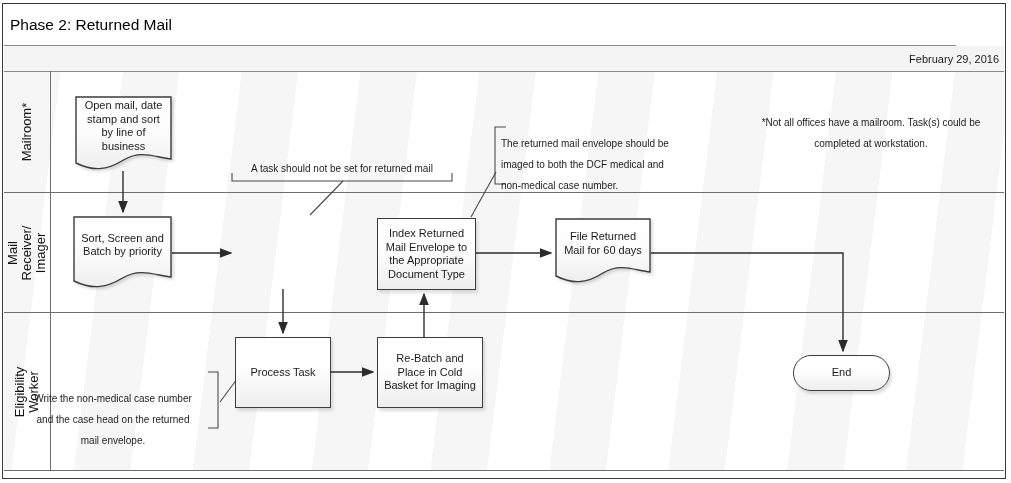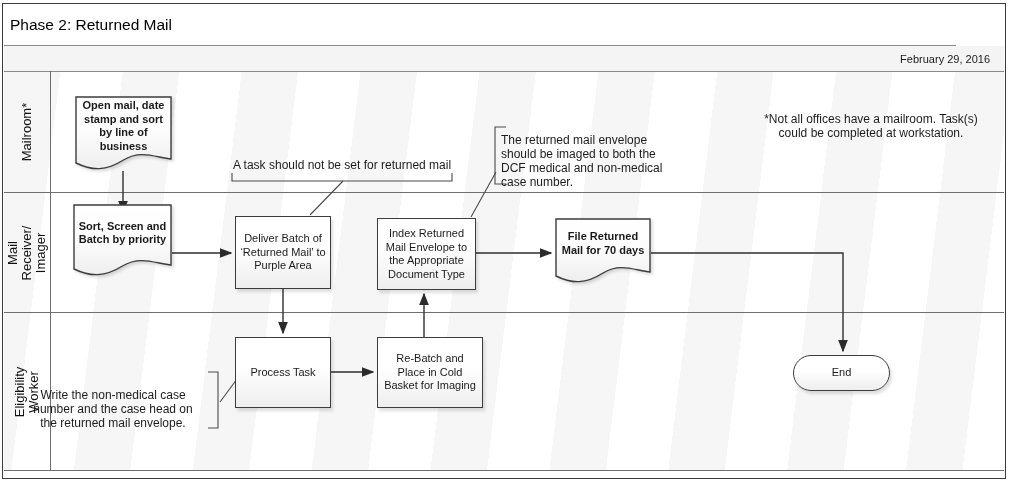--- a/index.html
+++ b/index.html
@@ -5,34 +5,34 @@
   html,body{margin:0;padding:0;background:#fff;}
   .canvas{
     position:relative;width:1011px;height:483px;background:#ffffff;
     font-family:"Liberation Sans","DejaVu Sans",sans-serif;color:#1f1f1f;
     overflow:hidden;
   }
   .frame{position:absolute;left:2px;top:3px;width:1004px;height:476px;border:1.6px solid #3a3a3a;box-sizing:border-box;}
   .title-row{position:absolute;left:4px;top:4px;width:952px;height:41px;border-bottom:1px solid #8a8a8a;display:flex;align-items:center;}
   .title-row span{font-size:15.5px;color:#000;padding-left:6px;}
   .date-row{position:absolute;left:4px;top:46px;width:1000px;height:25px;background:#f4f4f4;border-bottom:1px solid #8a8a8a;display:flex;align-items:center;justify-content:flex-end;}
-  .date-row span{font-size:11px;padding-right:14px;color:#1a1a1a;}
+  .date-row span{font-size:11px;padding-right:5px;color:#1a1a1a;}
   .lanes{position:absolute;left:4px;top:71px;width:1000px;height:400px;
     background:repeating-linear-gradient(97deg, rgba(125,125,140,0.07) 0 56px, rgba(255,255,255,0) 56px 118px);}
   .lane{position:absolute;left:0;width:1000px;border-bottom:1px solid #6e6e6e;box-sizing:border-box;}
   .lane-label-cell{position:absolute;left:0;top:0;bottom:0;width:46px;border-right:1px solid #6e6e6e;display:flex;align-items:center;justify-content:center;}
   .lane-label{transform:rotate(-90deg);transform-origin:center;font-size:13px;color:#111;text-align:center;line-height:14px;white-space:normal;}
   .shape{position:absolute;box-sizing:border-box;display:flex;align-items:center;justify-content:center;text-align:center;font-size:11px;line-height:13.5px;color:#1a1a1a;}
   .rect{border:1.4px solid #3c3c3c;background:linear-gradient(to bottom,#ffffff 42%,#eeeeef 100%);box-shadow:2px 3px 3px rgba(0,0,0,0.13);}
   .term{border:1.4px solid #3c3c3c;border-radius:18px;background:linear-gradient(to bottom,#ffffff 42%,#eeeeef 100%);box-shadow:2px 3px 3px rgba(0,0,0,0.13);text-align:center;}
-  .doc{background:transparent;font-weight:bold;}
+  .doc{background:transparent;}
   .doc .doc-svg{position:absolute;left:0;top:0;filter:drop-shadow(2px 2px 1.5px rgba(0,0,0,0.15));}
   .doc .shape-text{position:relative;padding:0 5px 16px 5px;}
   .rect .shape-text, .term .shape-text{padding:0 4px;}
-  .annot{position:absolute;font-size:12px;line-height:14px;color:#1c1c1c;}
+  .annot{position:absolute;font-size:10px;line-height:21px;color:#1c1c1c;}
   .annot.center{text-align:center;}
   .overlay{position:absolute;left:0;top:0;pointer-events:none;}
 </style>
 </head>
 <body>
 
 <div class="canvas">
 
   <div class="frame"></div>
 
@@ -92,40 +92,37 @@
     </g>
   </svg>
 
   <div class="shape doc" style="left:75px;top:96px;width:97px;height:76px;">
       <svg width="97" height="76" class="doc-svg">
         <path d="M1 67 C 17.46 75 31.04 75 48.5 64 C 65.96000000000001 53 82.45 62 96 63 L 96 1 L 1 1 Z" fill="url(#shapeGrad)" stroke="#3c3c3c" stroke-width="1.4"></path>
       </svg>
     <span class="shape-text">Open mail, date stamp and sort by line of business</span>
   </div>
 
-  <div class="shape doc" style="left:73px;top:204px;width:99px;height:74px;">
+  <div class="shape doc" style="left:73px;top:216px;width:99px;height:74px;">
       <svg width="99" height="74" class="doc-svg">
         <path d="M1 65 C 17.82 73 31.68 73 49.5 62 C 67.32000000000001 51 84.14999999999999 60 98 61 L 98 1 L 1 1 Z" fill="url(#shapeGrad)" stroke="#3c3c3c" stroke-width="1.4"></path>
       </svg>
     <span class="shape-text">Sort, Screen and Batch by priority</span>
   </div>
 
-  <div class="shape rect" style="left:235px;top:216px;width:96px;height:73px;">
-    <span class="shape-text">Deliver Batch of ‘Returned Mail’ to Purple Area</span>
-  </div>
 
   <div class="shape rect" style="left:377px;top:218px;width:99px;height:72px;">
     <span class="shape-text">Index Returned Mail Envelope to the Appropriate Document Type</span>
   </div>
 
   <div class="shape doc" style="left:555px;top:218px;width:96px;height:67px;">
       <svg width="96" height="67" class="doc-svg">
         <path d="M1 58 C 17.28 66 30.72 66 48 55 C 65.28 44 81.6 53 95 54 L 95 1 L 1 1 Z" fill="url(#shapeGrad)" stroke="#3c3c3c" stroke-width="1.4"></path>
       </svg>
-    <span class="shape-text">File Returned Mail for 70 days</span>
+    <span class="shape-text">File Returned Mail for 60 days</span>
   </div>
 
   <div class="shape rect" style="left:235px;top:337px;width:96px;height:71px;">
     <span class="shape-text">Process Task</span>
   </div>
 
   <div class="shape rect" style="left:377px;top:337px;width:106px;height:71px;">
     <span class="shape-text">Re-Batch and Place in Cold Basket for Imaging</span>
   </div>
 

